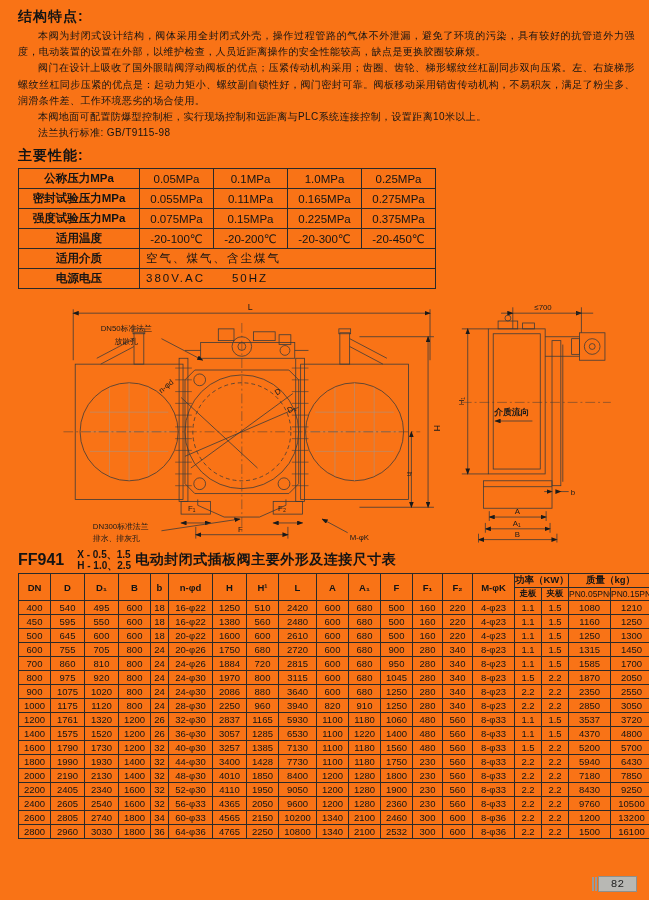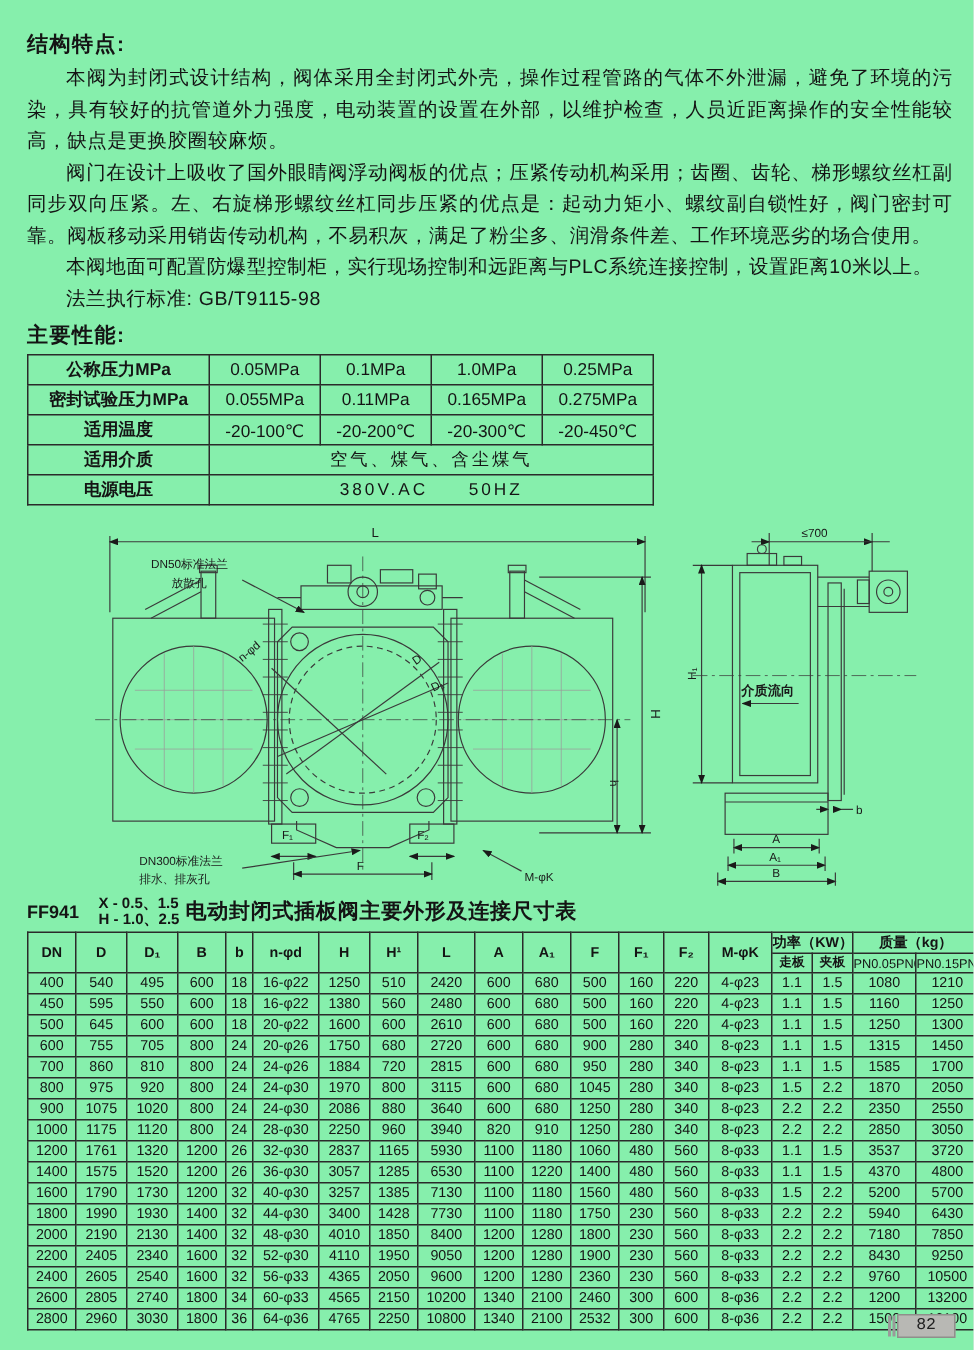--- a/index.html
+++ b/index.html
@@ -1,41 +1,41 @@
 <!DOCTYPE html>
 <html><head>
 <meta charset="utf-8">
 <style>
   html,body{margin:0;padding:0;background:#e8e8e8;}
   .page{
     position:relative;
     width:649px;height:900px;
-    background:#86efac;
+    background:#f97316;
     font-family:"Liberation Sans","DejaVu Sans",sans-serif;
     color:#141414;
     overflow:hidden;
     box-sizing:border-box;
-    padding:19px 14px 0 18px;
+    padding:6px 14px 0 18px;
   }
   .sec-head{font-size:14px;font-weight:bold;margin:2px 0 2px 0;letter-spacing:1px;}
-  .para{font-size:13px;line-height:1.62;text-indent:2em;margin:0;text-align:justify;letter-spacing:0.4px;}
+  .para{font-size:10px;line-height:1.62;text-indent:2em;margin:0;text-align:justify;letter-spacing:0.4px;}
   
   table{border-collapse:collapse;}
   .perf{width:418px;margin-top:3px;font-size:11.5px;}
   .perf td{border:1px solid #2a2a2a;padding:1px 6px;height:17px;white-space:nowrap;text-align:center;}
   .perf td.lbl{font-weight:bold;width:108px;}
-  .perf td.span-cell{text-align:center;letter-spacing:2px;}
+  .perf td.span-cell{text-align:left;letter-spacing:2px;}
   
   .drawings{display:flex;margin-top:8px;}
   svg text{font-family:"Liberation Sans","DejaVu Sans",sans-serif;fill:#1a1a1a;}
   .draw-front{margin-left:18px;}
   .draw-side{margin-left:6px;}
   
   .tbl-title{display:flex;align-items:center;font-weight:bold;margin:4px 0 2px 0;}
-  .model-prefix{font-size:12px;}
+  .model-prefix{font-size:16px;}
   .model-stack{display:inline-flex;flex-direction:column;font-size:10px;line-height:1.1;margin:0 4px 0 13px;font-weight:bold;}
   .tbl-title-text{font-size:14px;letter-spacing:0.5px;}
   
   .size{width:617px;font-size:9.5px;table-layout:fixed;}
   .size th,.size td{border:1px solid #2a2a2a;text-align:center;padding:0;height:13px;white-space:nowrap;overflow:hidden;font-weight:normal;}
   .size thead th{font-weight:bold;}
   .size .tiny{font-size:6.5px;font-weight:normal;}
   .size .sub{font-size:8.5px;height:11px;}
   .footer{position:absolute;right:12px;bottom:8px;display:flex;align-items:center;gap:1px;}
   .fbar{width:2px;height:14px;background:#9a9a9a;}
@@ -62,20 +62,27 @@
           <td>0.1MPa</td>
           <td>1.0MPa</td>
           <td>0.25MPa</td>
         </tr>
         <tr>
           <td class="lbl">密封试验压力MPa</td>
           <td>0.055MPa</td>
           <td>0.11MPa</td>
           <td>0.165MPa</td>
           <td>0.275MPa</td>
+        </tr>
+        <tr>
+          <td class="lbl">强度试验压力MPa</td>
+          <td>0.075MPa</td>
+          <td>0.15MPa</td>
+          <td>0.225MPa</td>
+          <td>0.375MPa</td>
         </tr>
         <tr>
           <td class="lbl">适用温度</td>
           <td>-20-100℃</td>
           <td>-20-200℃</td>
           <td>-20-300℃</td>
           <td>-20-450℃</td>
         </tr>
         <tr>
           <td class="lbl">适用介质</td>

